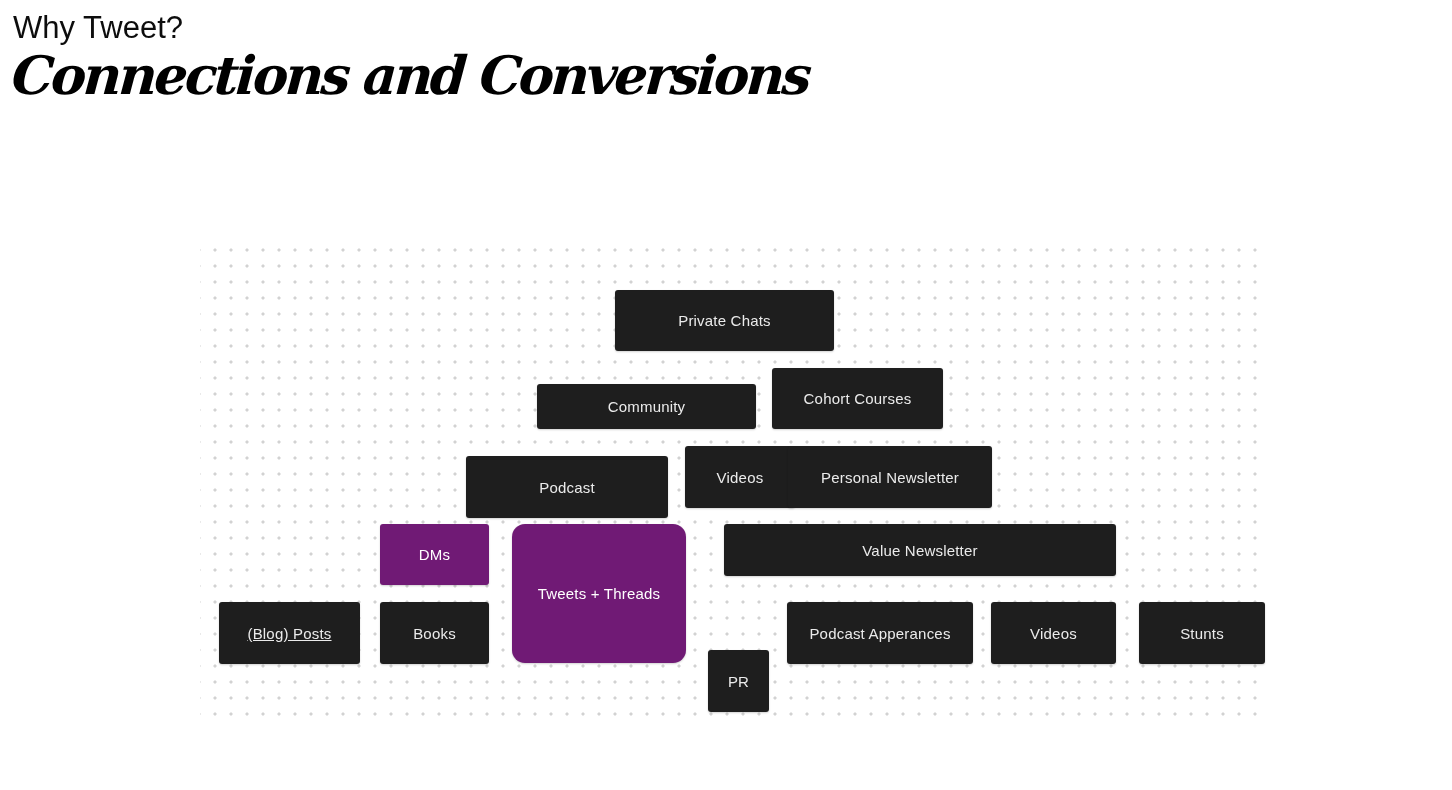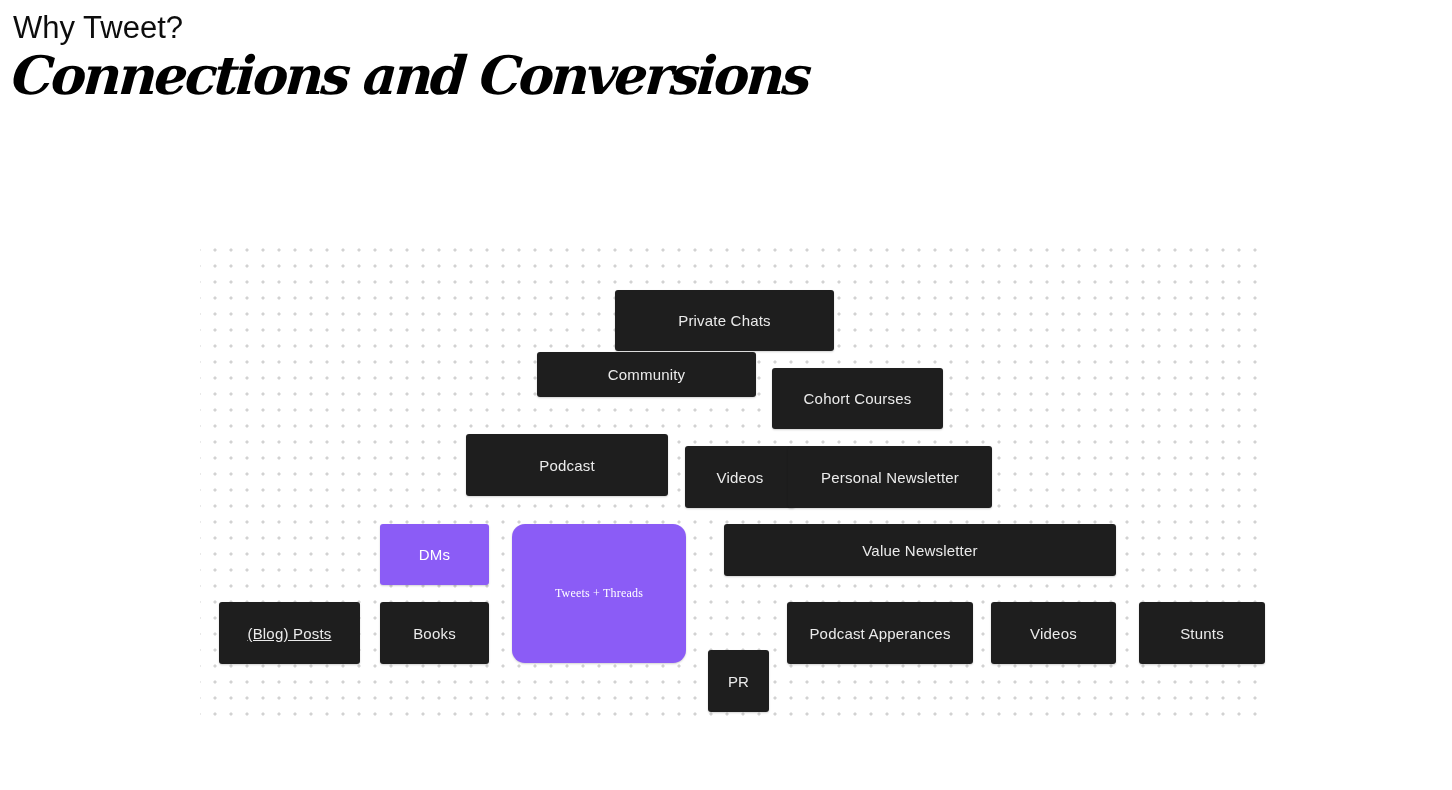--- a/index.html
+++ b/index.html
@@ -62,27 +62,26 @@
     box-shadow: 0 1px 2px rgba(0,0,0,0.18);
     cursor: default;
     box-sizing: border-box;
     text-align: center;
   }
   .node.dark {
     background: #1e1e1e;
     color: #ebebeb;
   }
   .node.blue {
-    background: #8b5cf6;
+    background: #701a75;
     color: #ffffff;
   }
   .node.big {
     border-radius: 13px;
-    font-size: 12px;
-    font-family: Liberation Serif, serif;
+    font-size: 15px;
   }
   .node .node-label {
     pointer-events: none;
     padding: 0 10px;
   }
 </style>
 </head>
 <body>
 
 <div class="stage">
@@ -90,27 +89,27 @@
   <div class="page-title">Why Tweet?</div>
 
   <div class="page-subtitle">Connections and Conversions</div>
 
   <div class="dot-grid"></div>
 
   <div id="nodes-layer">
       <div class="node dark" style="left: 615px; top: 290px; width: 219px; height: 61px;">
         <span class="node-label">Private Chats</span>
       </div>
-      <div class="node dark" style="left: 537px; top: 352px; width: 219px; height: 45px;">
+      <div class="node dark" style="left: 537px; top: 384px; width: 219px; height: 45px;">
         <span class="node-label">Community</span>
       </div>
       <div class="node dark" style="left: 772px; top: 368px; width: 171px; height: 61px;">
         <span class="node-label">Cohort Courses</span>
       </div>
-      <div class="node dark" style="left: 466px; top: 434px; width: 202px; height: 62px;">
+      <div class="node dark" style="left: 466px; top: 456px; width: 202px; height: 62px;">
         <span class="node-label">Podcast</span>
       </div>
       <div class="node dark" style="left: 685px; top: 446px; width: 110px; height: 62px;">
         <span class="node-label">Videos</span>
       </div>
       <div class="node dark" style="left: 788px; top: 446px; width: 204px; height: 62px;">
         <span class="node-label">Personal Newsletter</span>
       </div>
       <div class="node blue" style="left: 380px; top: 524px; width: 109px; height: 61px;">
         <span class="node-label">DMs</span>

